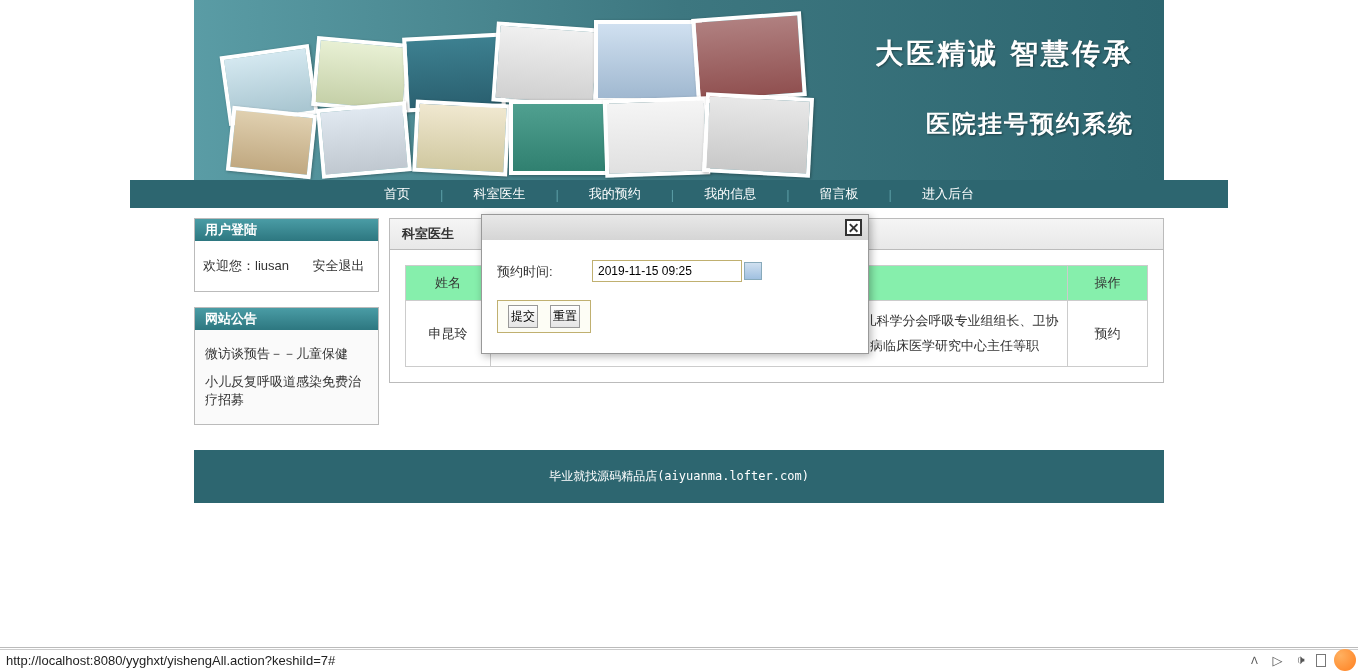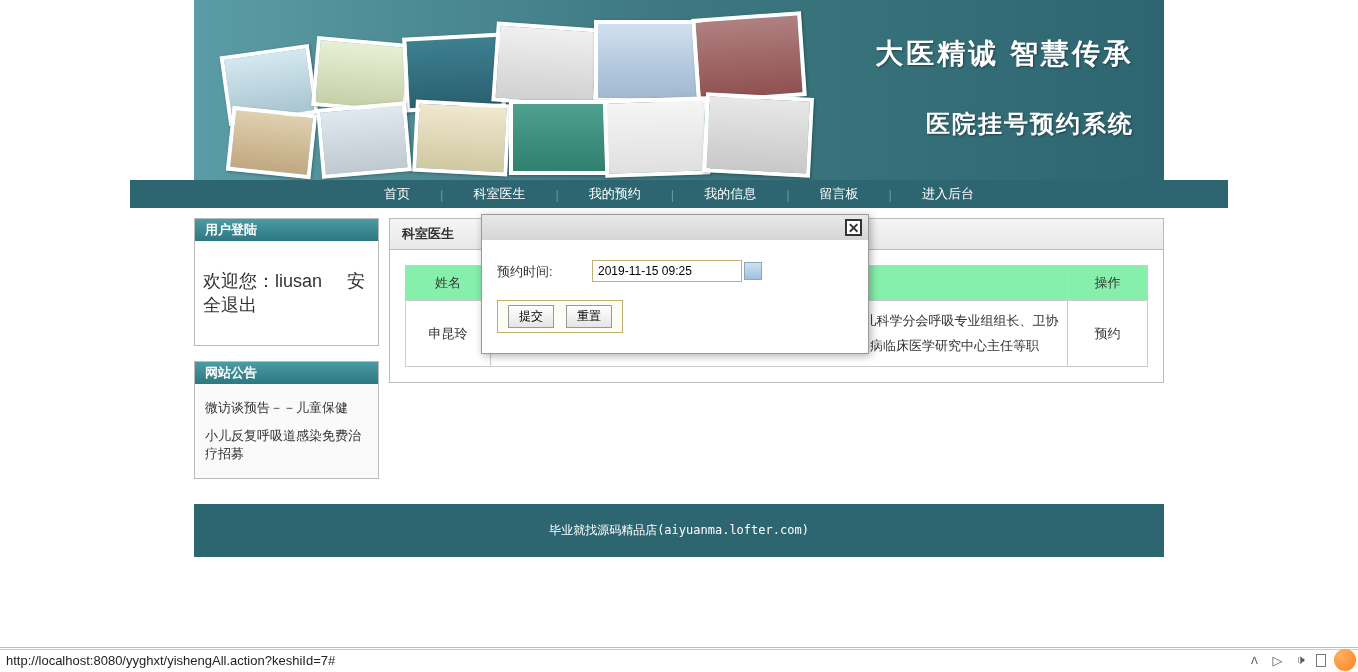--- a/index.html
+++ b/index.html
@@ -30,21 +30,21 @@
     .nav-sep { color: #5a9ca5; }
     
     .content { width: 970px; margin: 10px auto 0; display: flex; gap: 10px; }
     .sidebar { width: 185px; }
     .main { flex: 1; }
     
     .panel { border: 1px solid #bbb; background: #fff; margin-bottom: 15px; }
     .panel-header { background: linear-gradient(#4a9ca5, #2d7780); color: #fff; padding: 2px 10px; font-size: 13px; font-weight: bold; }
     .panel-body { padding: 10px; background: #fafafa; }
     
-    .login-body { padding: 28px 8px; font-size: 18px; }
+    .login-body { padding: 16px 8px; font-size: 13px; }
     .login-body a { color: #333; text-decoration: none; margin-left: 20px; cursor: pointer; }
     
     .notice-item { padding: 5px 0; font-size: 13px; cursor: pointer; }
     
     .main-header { background: linear-gradient(#f5f5f5, #e8e8e8); border: 1px solid #bbb; border-bottom: none; padding: 6px 12px; font-size: 13px; font-weight: bold; }
     .main-body { border: 1px solid #bbb; padding: 15px; background: #fff; }
     
     .dtable { width: 100%; border-collapse: collapse; }
     .dtable th, .dtable td { border: 1px solid #ccc; padding: 8px; text-align: center; font-size: 13px; }
     .dtable th { background: #86efac; font-weight: normal; }
@@ -67,21 +67,21 @@
     .close-btn { width: 17px; height: 17px; border: 2px solid #333; display: flex; align-items: center; justify-content: center; font-size: 14px; font-weight: bold; cursor: pointer; background: #fff; }
     .modal-body { padding: 20px 15px; }
     .form-row { display: flex; align-items: flex-start; margin-bottom: 18px; }
     .form-label { width: 95px; font-size: 13px; padding-top: 3px; }
     .date-input { width: 150px; height: 22px; border: 1px solid #c0b070; padding: 2px 5px; font-size: 12px; background: #fff; }
     .date-wrap { display: flex; align-items: center; }
     .cal-icon { width: 18px; height: 18px; margin-left: 2px; background: linear-gradient(#d0e0f0, #a0c0e0); border: 1px solid #8ab; }
     .remark-input { width: 165px; height: 70px; border: 1px solid #888; resize: none; font-size: 12px; padding: 3px; }
     .scroll-hint { width: 14px; background: #f0f0f0; border: 1px solid #ccc; border-left: none; height: 72px; display: flex; flex-direction: column; justify-content: space-between; align-items: center; font-size: 9px; color: #888; }
     .btn-row { padding: 4px 10px; border: 1px solid #c0b070; background: #fdfdf5; display: flex; gap: 12px; width: fit-content; }
-    .form-btn { padding: 2px 10px; font-size: 12px; background: linear-gradient(#fff,#e5e5e5); border: 1px solid #999; cursor: pointer; }
+    .form-btn { padding: 2px 2px; font-size: 12px; background: linear-gradient(#fff,#e5e5e5); border: 1px solid #999; cursor: pointer; }
   </style>
 </head>
 <body>
 
 <div class="container">
   <div class="banner">
     <div class="banner-imgs">
       <div class="photo p1"></div>
         <div class="photo p2"></div>
         <div class="photo p3"></div>

